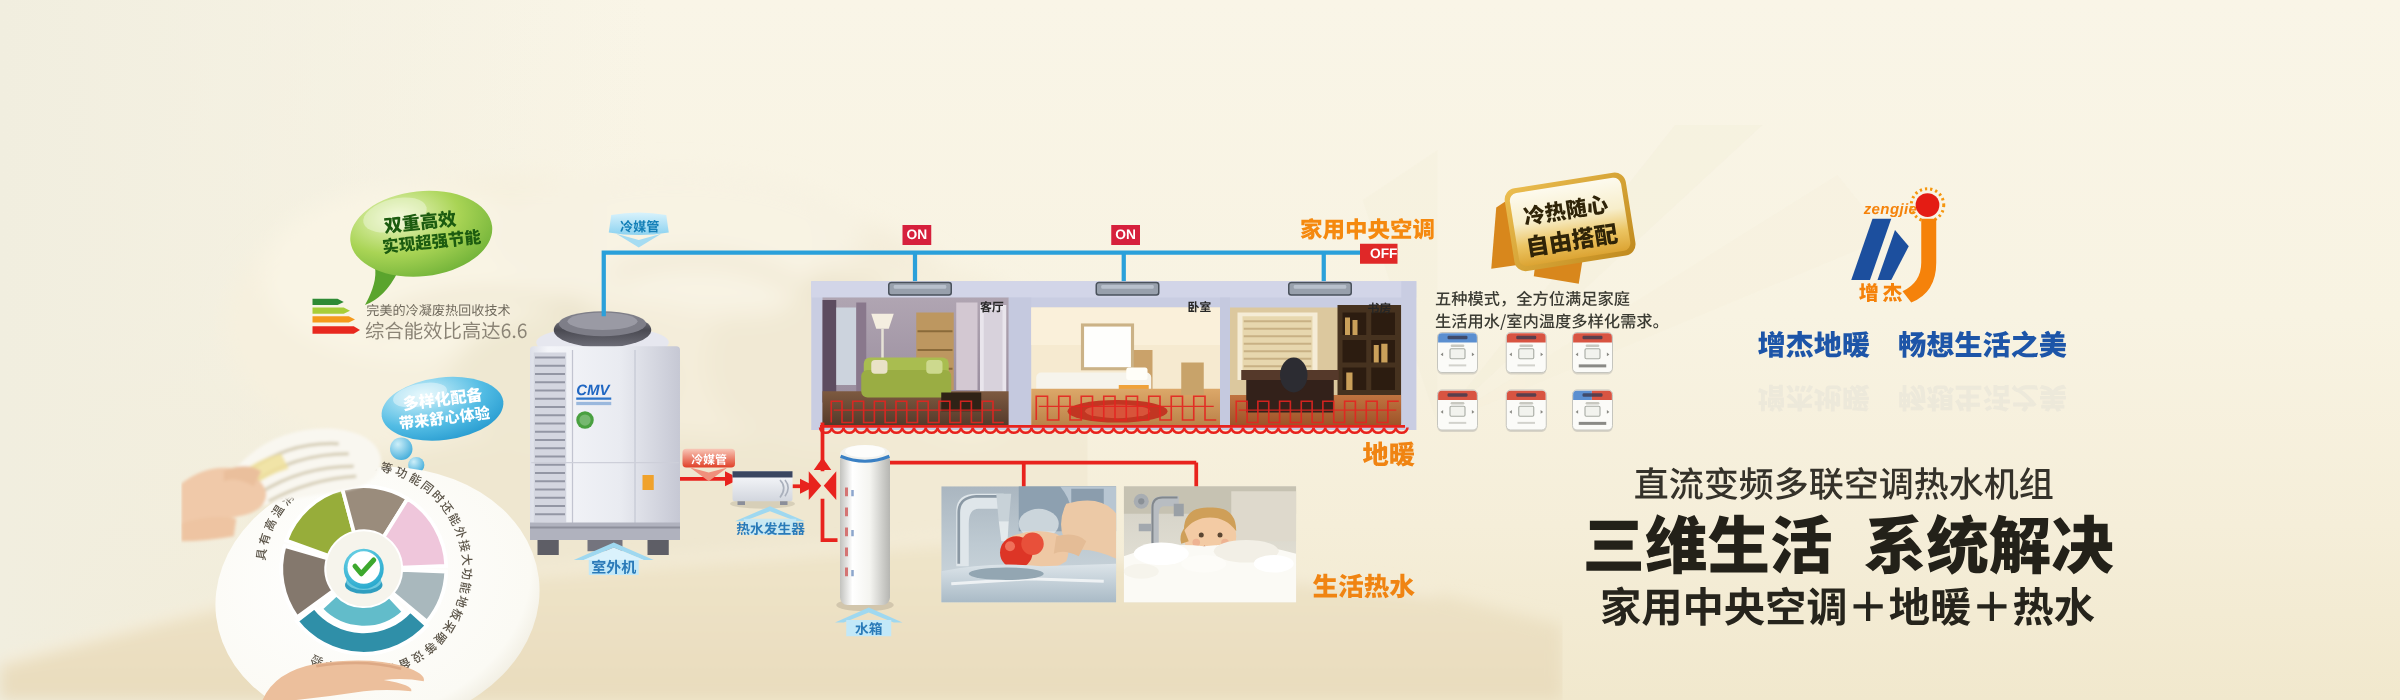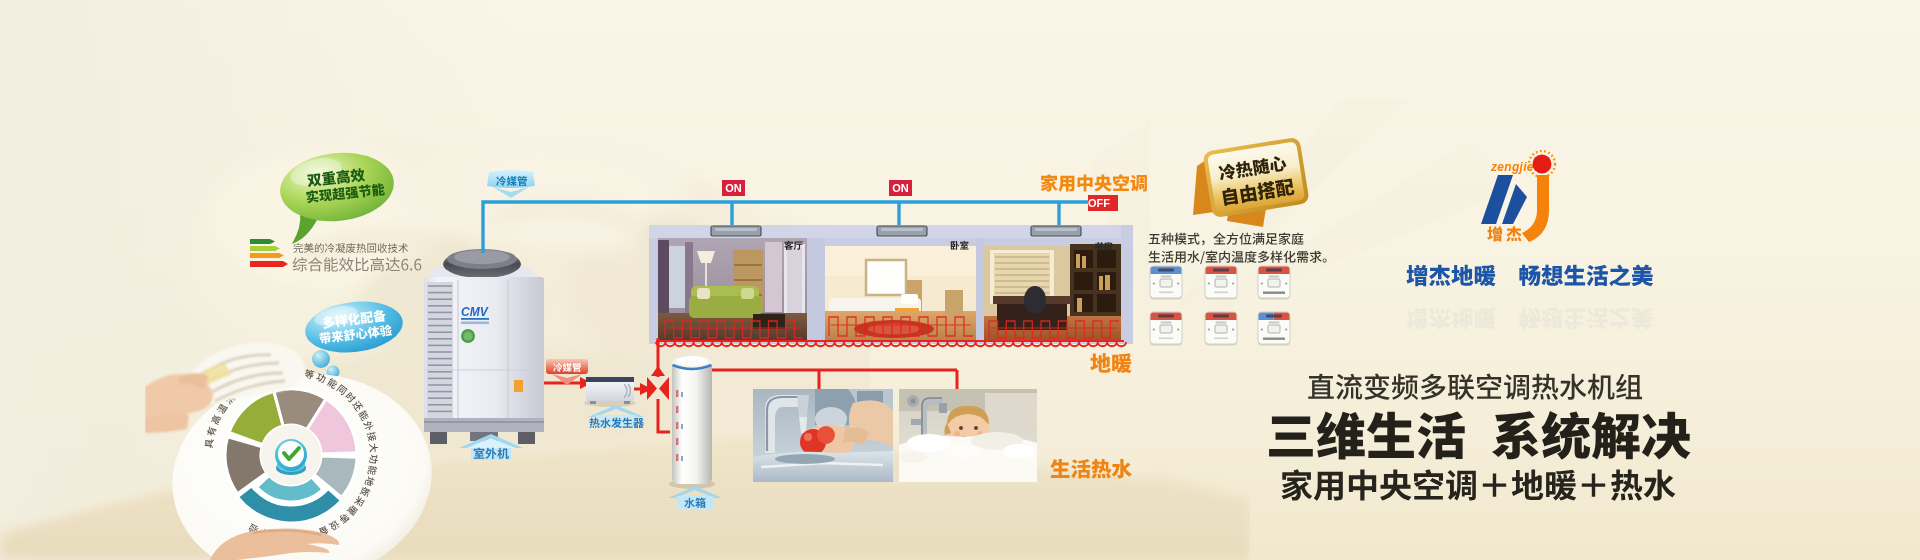--- a/index.html
+++ b/index.html
@@ -275,21 +275,21 @@
           <stop offset="0" stop-color="#d8f2fc"></stop>
           <stop offset="1" stop-color="#8cd2f0"></stop>
         </linearGradient>
       </defs>
 <path d="M6,4 Q28,0 50,4 L52,18 Q28,22 4,18 Z" fill="url(#lmt)"></path>
 <path d="M10,19 L28,30 L46,19 L28,24 Z" fill="#a5dcf2"></path>
 <path transform="translate(13,17)" d="M0.4 -8.0C0.9 -7.1 1.4 -6.0 1.6 -5.4L2.9 -5.9C2.6 -6.6 2.0 -7.7 1.5 -8.4ZM0.2 -0.1 1.5 0.4C2.0 -0.7 2.5 -2.0 2.9 -3.3L1.8 -3.9C1.3 -2.5 0.7 -1.0 0.2 -0.1ZM5.4 -5.4C5.8 -5.0 6.2 -4.4 6.4 -4.1L7.4 -4.7C7.2 -5.0 6.8 -5.5 6.4 -5.9ZM6.1 -9.0C5.4 -7.5 4.0 -6.0 2.5 -5.2C2.8 -4.9 3.2 -4.4 3.4 -4.1C4.6 -4.9 5.7 -5.9 6.5 -7.1C7.3 -6.0 8.3 -4.9 9.3 -4.2C9.5 -4.5 9.9 -5.0 10.2 -5.3C9.1 -5.9 7.9 -7.0 7.2 -8.1L7.4 -8.5ZM3.7 -4.0V-2.9H7.6C7.2 -2.3 6.7 -1.8 6.2 -1.3L5.1 -2.0L4.2 -1.2C5.2 -0.6 6.6 0.4 7.3 1.0L8.2 0.1C8.0 -0.1 7.6 -0.4 7.2 -0.6C8.0 -1.4 9.0 -2.5 9.6 -3.5L8.7 -4.1L8.5 -4.0Z M13.4 -5.7C13.3 -4.5 13.1 -3.5 12.8 -2.7L12.3 -3.1C12.5 -3.9 12.6 -4.8 12.8 -5.7ZM11.0 -2.7C11.4 -2.4 11.9 -2.0 12.3 -1.6C11.9 -0.9 11.4 -0.4 10.8 -0.0C11.0 0.2 11.3 0.7 11.5 0.9C12.2 0.5 12.7 -0.0 13.2 -0.7C13.4 -0.5 13.6 -0.2 13.7 0.0L14.6 -0.9C14.4 -1.2 14.1 -1.5 13.7 -1.9C14.2 -3.1 14.5 -4.7 14.5 -6.8L13.8 -6.9L13.6 -6.8H12.9C13.0 -7.5 13.1 -8.2 13.2 -8.8L12.1 -8.9C12.0 -8.2 12.0 -7.5 11.9 -6.8H11.0V-5.7H11.7C11.5 -4.6 11.3 -3.5 11.0 -2.7ZM15.4 -8.9V-7.8H14.7V-6.8H15.4V-3.7H17.0V-3.1H14.6V-2.0H16.4C15.8 -1.3 15.0 -0.6 14.2 -0.2C14.5 -0.0 14.9 0.4 15.1 0.7C15.8 0.3 16.4 -0.3 17.0 -1.1V0.9H18.2V-1.1C18.7 -0.4 19.3 0.3 19.9 0.7C20.1 0.4 20.5 -0.1 20.8 -0.3C20.1 -0.7 19.3 -1.3 18.7 -2.0H20.5V-3.1H18.2V-3.7H19.6V-6.8H20.5V-7.8H19.6V-8.9H18.4V-7.8H16.6V-8.9ZM18.4 -6.8V-6.2H16.6V-6.8ZM18.4 -5.3V-4.7H16.6V-5.3Z M23.0 -4.6V1.0H24.3V0.7H28.8V0.9H30.0V-1.8H24.3V-2.3H29.5V-4.6ZM28.8 -0.3H24.3V-0.9H28.8ZM25.4 -6.6C25.5 -6.4 25.6 -6.2 25.7 -6.0H21.8V-4.1H23.0V-5.1H29.5V-4.1H30.8V-6.0H27.0C26.9 -6.3 26.7 -6.6 26.5 -6.8ZM24.3 -3.7H28.2V-3.2H24.3ZM22.7 -9.0C22.4 -8.1 21.9 -7.2 21.3 -6.6C21.6 -6.5 22.1 -6.2 22.4 -6.1C22.7 -6.4 23.0 -6.8 23.3 -7.3H23.6C23.9 -6.9 24.2 -6.5 24.3 -6.2L25.3 -6.6C25.2 -6.8 25.1 -7.0 24.9 -7.3H26.2V-8.2H23.7C23.8 -8.4 23.8 -8.6 23.9 -8.8ZM27.2 -9.0C27.0 -8.3 26.6 -7.5 26.1 -7.0C26.4 -6.9 27.0 -6.6 27.2 -6.5C27.4 -6.7 27.6 -7.0 27.8 -7.3H28.2C28.5 -6.9 28.8 -6.4 29.0 -6.1L30.0 -6.6C29.9 -6.8 29.7 -7.1 29.5 -7.3H31.0V-8.2H28.2C28.3 -8.4 28.4 -8.6 28.4 -8.8Z" fill="#1580b8"></path>
     </svg>
 <div style="position:absolute;left:722px;top:180px;width:23px;height:16px;background:#d6203c;color:#fff;font:bold 11px 'Liberation Sans',sans-serif;text-align:center;line-height:16px">ON</div>
 <div style="position:absolute;left:889px;top:180px;width:23px;height:16px;background:#d6203c;color:#fff;font:bold 11px 'Liberation Sans',sans-serif;text-align:center;line-height:16px">ON</div>
-<div style="position:absolute;left:1088px;top:195px;width:30px;height:16px;background:#e02828;color:#fff;font:bold 11px 'Liberation Sans',sans-serif;text-align:left;line-height:16px">OFF</div>
+<div style="position:absolute;left:1088px;top:195px;width:30px;height:16px;background:#e02828;color:#fff;font:bold 11px 'Liberation Sans',sans-serif;text-align:right;line-height:16px">OFF</div>
 <svg style="position:absolute;left:1040px;top:171px;overflow:visible" width="144" height="28">
       <path transform="translate(0,18.9)" d="M7.2 -14.8 7.5 -14.1H1.1V-9.7H3.7V-11.7H14.3V-9.7H17.0V-14.1H10.7C10.5 -14.6 10.2 -15.2 10.0 -15.6ZM13.8 -8.9C13.0 -8.0 11.8 -7.1 10.7 -6.3C10.3 -7.0 9.8 -7.6 9.2 -8.2C9.6 -8.4 9.9 -8.7 10.2 -8.9H13.9V-11.1H4.0V-8.9H6.5C4.9 -8.2 3.0 -7.6 1.1 -7.3C1.5 -6.8 2.1 -5.8 2.4 -5.3C4.0 -5.7 5.7 -6.3 7.3 -7.0L7.6 -6.7C6.0 -5.7 3.1 -4.7 0.9 -4.2C1.3 -3.7 1.9 -2.8 2.2 -2.2C4.2 -2.8 6.8 -4.0 8.6 -5.1L8.7 -4.7C6.9 -3.2 3.5 -1.8 0.6 -1.2C1.2 -0.6 1.7 0.4 2.0 1.0C3.3 0.6 4.8 0.0 6.2 -0.7C6.6 0.0 6.8 1.0 6.8 1.7C7.3 1.7 7.8 1.7 8.3 1.7C9.3 1.7 9.9 1.5 10.6 0.8C11.5 -0.1 11.9 -2.0 11.4 -4.1L11.8 -4.3C12.7 -2.0 13.9 -0.1 16.0 0.9C16.4 0.3 17.2 -0.7 17.7 -1.2C15.8 -2.0 14.5 -3.7 13.9 -5.7C14.6 -6.1 15.3 -6.6 15.9 -7.1ZM9.0 -2.3C9.0 -1.7 8.8 -1.3 8.6 -1.2C8.4 -0.8 8.2 -0.7 7.8 -0.7C7.4 -0.7 6.9 -0.7 6.3 -0.8C7.3 -1.2 8.2 -1.7 9.0 -2.3Z M20.4 -14.2V-7.8C20.4 -5.3 20.3 -2.0 18.3 0.1C18.9 0.4 20.0 1.3 20.4 1.8C21.7 0.5 22.3 -1.5 22.7 -3.4H25.9V1.5H28.6V-3.4H31.8V-1.3C31.8 -1.0 31.6 -0.8 31.3 -0.8C31.0 -0.8 29.8 -0.8 28.9 -0.9C29.3 -0.2 29.7 0.9 29.8 1.6C31.4 1.6 32.5 1.6 33.3 1.2C34.1 0.8 34.4 0.1 34.4 -1.2V-14.2ZM23.0 -11.7H25.9V-10.1H23.0ZM31.8 -11.7V-10.1H28.6V-11.7ZM23.0 -7.7H25.9V-5.9H23.0C23.0 -6.5 23.0 -7.1 23.0 -7.7ZM31.8 -7.7V-5.9H28.6V-7.7Z M43.6 -15.4V-12.3H37.5V-2.9H40.1V-3.8H43.6V1.7H46.4V-3.8H49.8V-3.0H52.6V-12.3H46.4V-15.4ZM40.1 -6.4V-9.7H43.6V-6.4ZM49.8 -6.4H46.4V-9.7H49.8Z M61.6 -15.4V-13.1H56.6V-7.2H54.7V-4.6H60.5C59.5 -3.0 57.7 -1.5 54.5 -0.7C54.9 -0.1 55.6 1.0 55.9 1.7C59.9 0.6 62.0 -1.3 63.1 -3.6C64.5 -0.9 66.6 0.8 70.1 1.6C70.5 0.8 71.2 -0.3 71.8 -0.8C68.7 -1.4 66.7 -2.7 65.4 -4.6H71.3V-7.2H69.5V-13.1H64.2V-15.4ZM59.2 -7.2V-10.6H61.6V-9.4C61.6 -8.7 61.5 -7.9 61.4 -7.2ZM66.7 -7.2H64.1C64.2 -7.9 64.2 -8.7 64.2 -9.4V-10.6H66.7Z M79.0 -14.8C79.2 -14.4 79.3 -13.9 79.5 -13.4H73.0V-8.8H75.3C74.6 -8.5 73.8 -8.3 73.1 -8.1L74.5 -5.7L75.5 -6.1V-4.2H79.5V-1.3H73.2V1.1H88.9V-1.3H82.3V-4.2H86.6V-6.3L87.2 -6.0L89.0 -8.0C88.4 -8.4 87.6 -8.7 86.7 -9.1H89.0V-13.4H82.7C82.5 -14.1 82.1 -14.9 81.8 -15.6ZM78.7 -10.6C77.8 -9.9 76.7 -9.4 75.5 -8.9V-11.1H86.3V-9.3L83.2 -10.7L81.5 -8.8C82.9 -8.2 84.8 -7.3 86.1 -6.5H76.5C77.9 -7.2 79.4 -8.1 80.5 -9.0Z M91.2 -13.6C92.2 -12.7 93.5 -11.5 94.1 -10.6L95.8 -12.4C95.2 -13.2 93.9 -14.4 92.8 -15.2ZM90.5 -9.9V-7.4H92.4V-2.8C92.4 -1.6 91.8 -0.6 91.3 -0.2C91.7 0.2 92.5 1.0 92.8 1.5C93.1 1.1 93.6 0.6 95.8 -1.4C95.7 -0.8 95.4 -0.2 95.0 0.3C95.5 0.5 96.5 1.3 96.9 1.7C98.6 -0.7 98.8 -4.8 98.8 -7.7V-12.6H104.6V-1.0C104.6 -0.7 104.5 -0.6 104.3 -0.6C104.0 -0.6 103.3 -0.6 102.6 -0.6C102.9 -0.0 103.3 1.1 103.3 1.7C104.6 1.7 105.4 1.7 106.1 1.3C106.7 0.8 106.9 0.2 106.9 -0.9V-14.8H96.6V-7.7C96.6 -6.3 96.6 -4.6 96.3 -3.1C96.1 -3.5 95.9 -4.0 95.7 -4.4L95.0 -3.7V-9.9ZM100.7 -12.3V-11.3H99.5V-9.5H100.7V-8.6H99.2V-6.8H104.3V-8.6H102.7V-9.5H104.0V-11.3H102.7V-12.3ZM99.2 -6.0V-0.5H101.1V-1.3H104.1V-6.0ZM101.1 -4.2H102.2V-3.1H101.1Z" fill="#f5890f"></path>
     </svg>
 <svg style="position:absolute;left:645px;top:220px" width="492" height="136" viewBox="0 0 492 136">
 <defs>
         <linearGradient id="rw1" x1="0" y1="0" x2="0" y2="1">
           <stop offset="0" stop-color="#b0a5b2"></stop>
           <stop offset="1" stop-color="#948799"></stop>
         </linearGradient>
 <linearGradient id="fl1" x1="0" y1="0" x2="0" y2="1">

